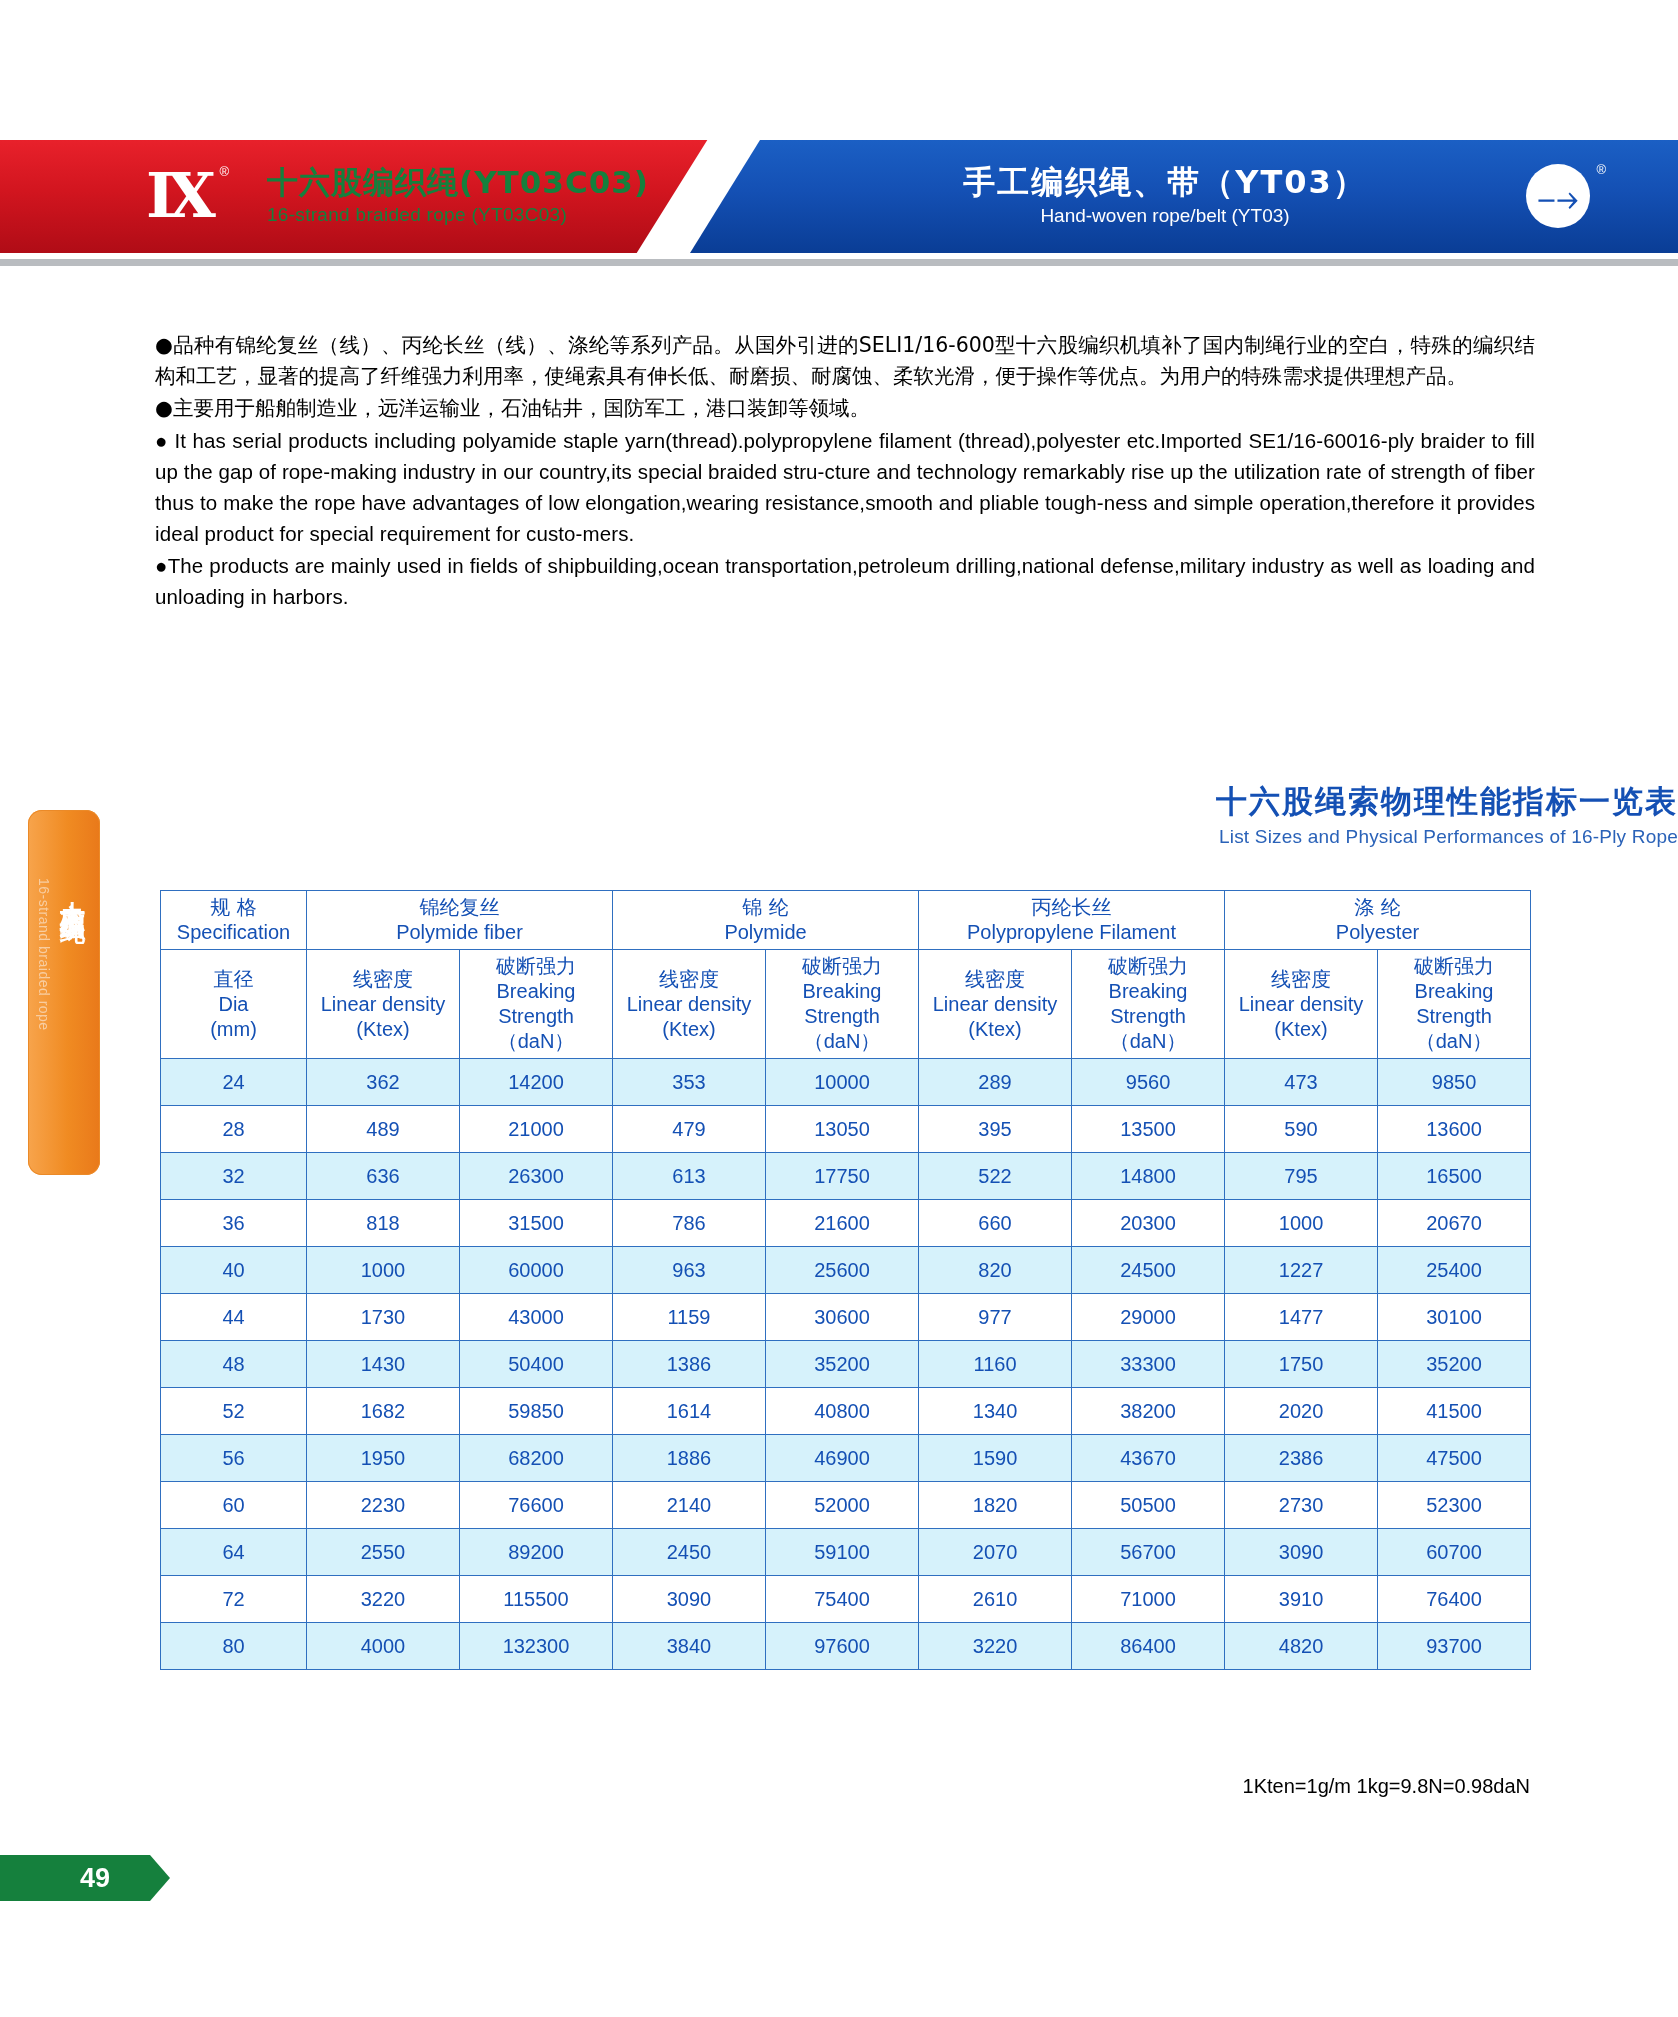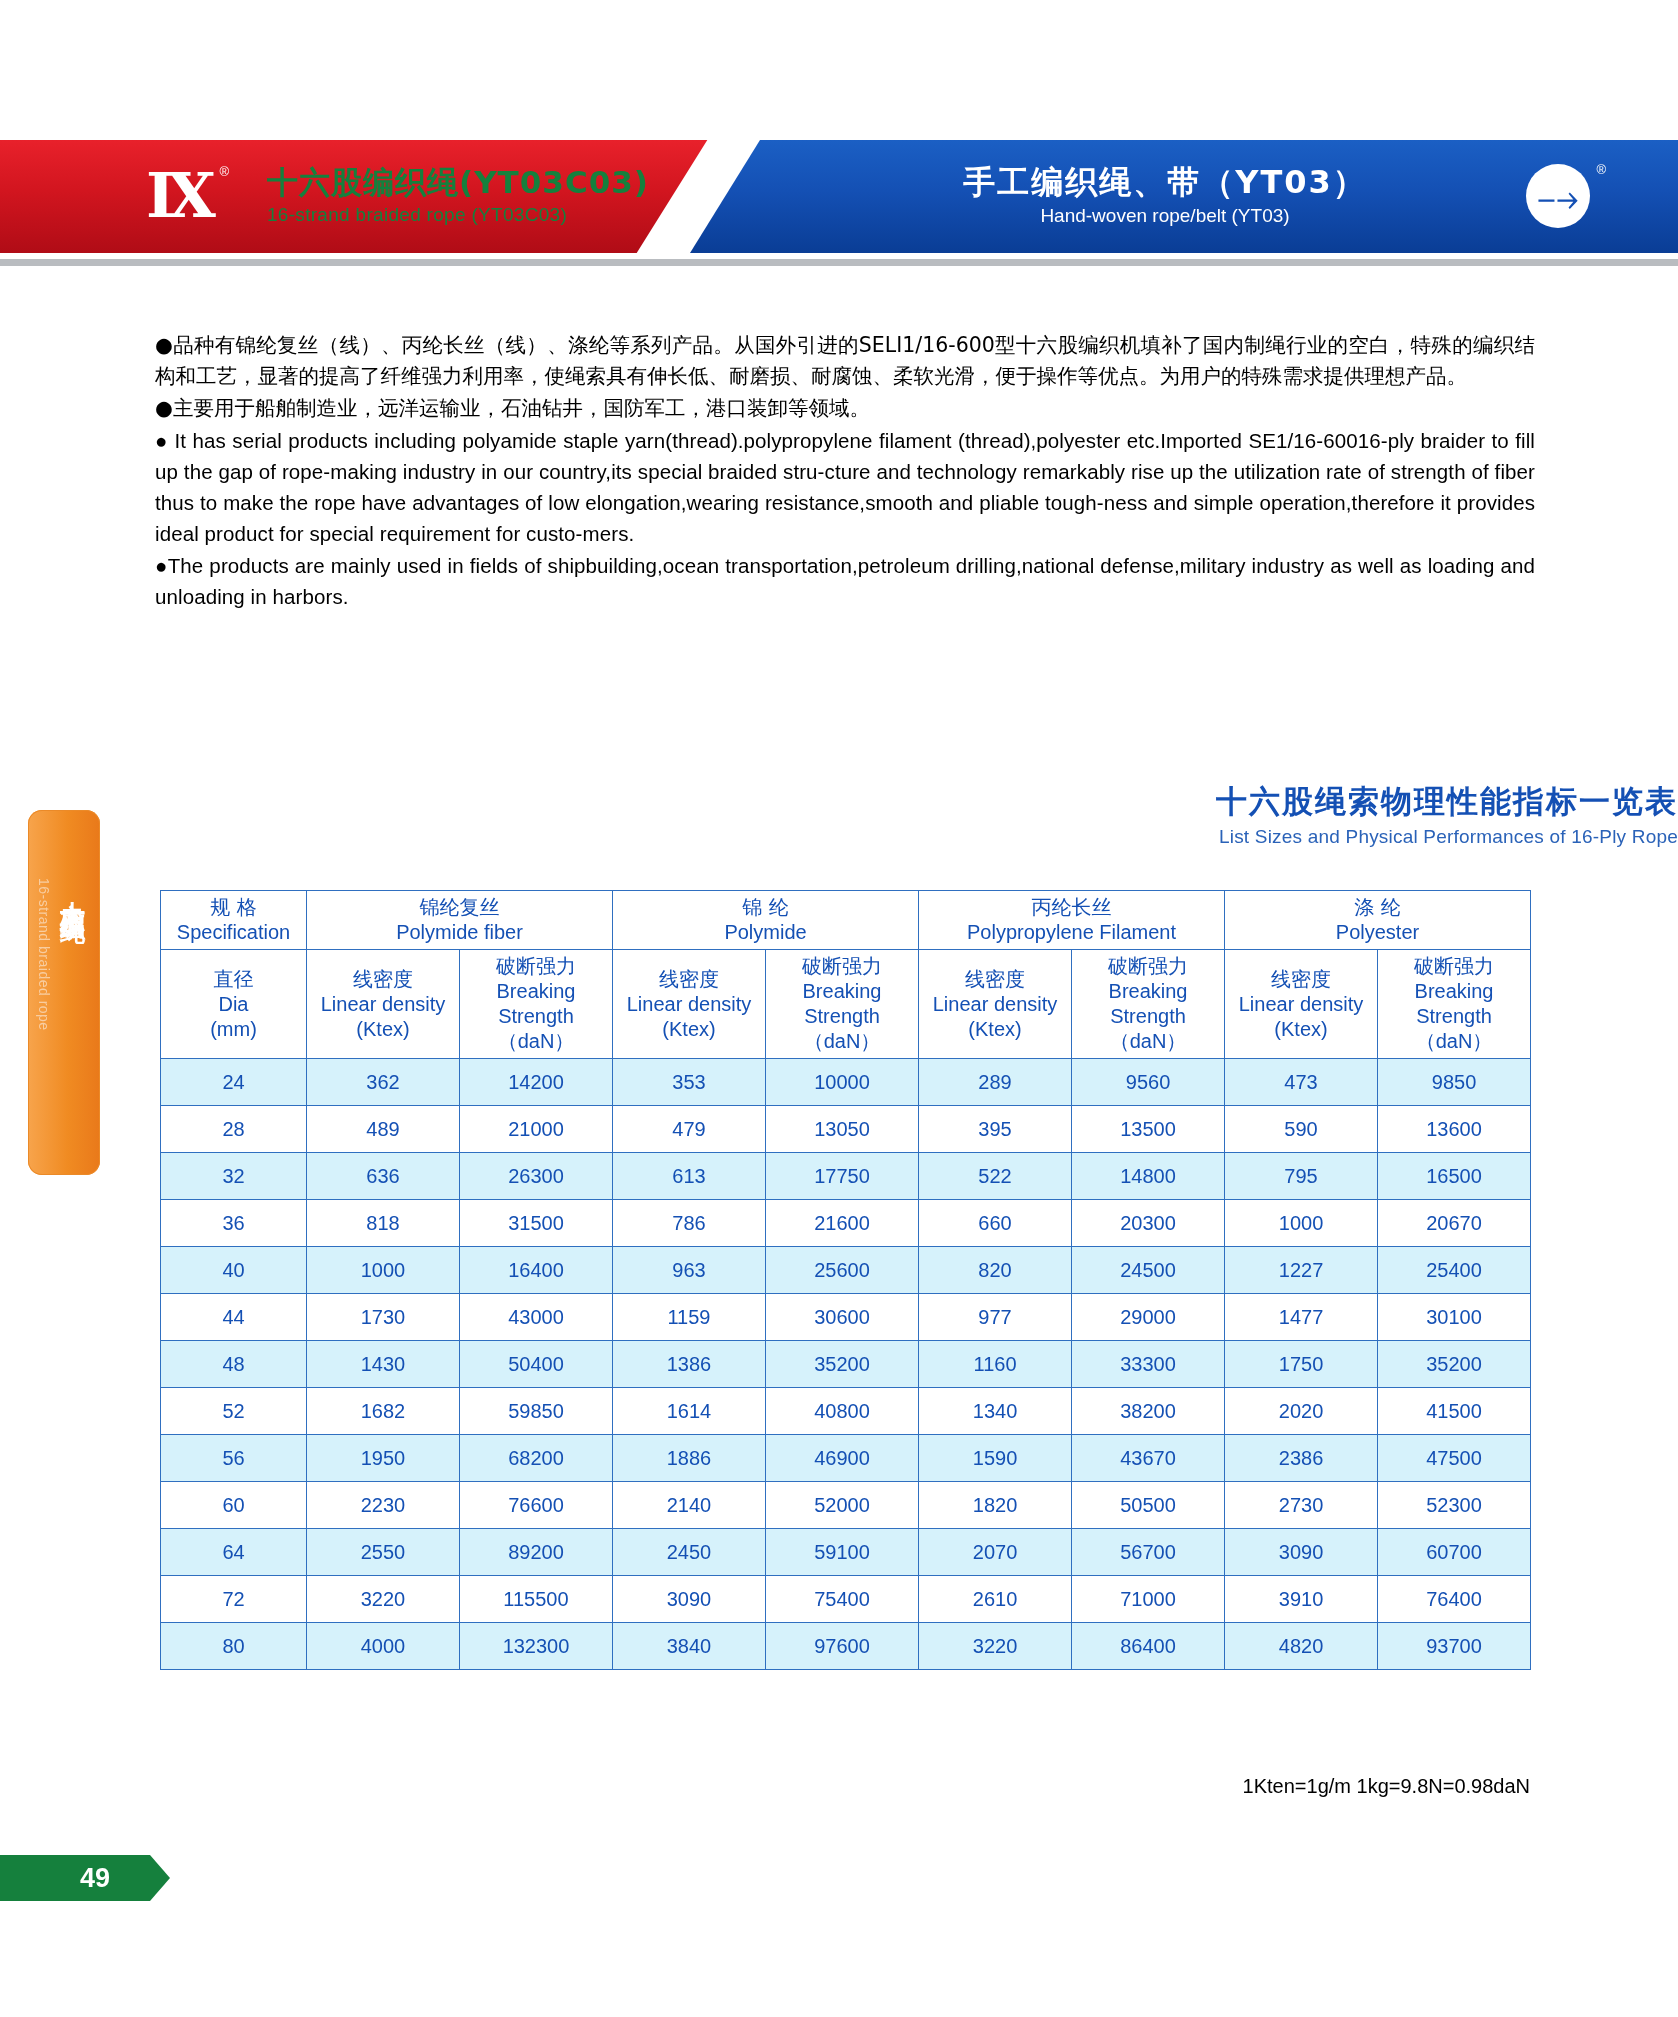--- a/index.html
+++ b/index.html
@@ -441,21 +441,21 @@
           <td>786</td>
           <td>21600</td>
           <td>660</td>
           <td>20300</td>
           <td>1000</td>
           <td>20670</td>
         </tr>
         <tr>
           <td>40</td>
           <td>1000</td>
-          <td>16400</td>
+          <td>60000</td>
           <td>963</td>
           <td>25600</td>
           <td>820</td>
           <td>24500</td>
           <td>1227</td>
           <td>25400</td>
         </tr>
         <tr>
           <td>44</td>
           <td>1730</td>

